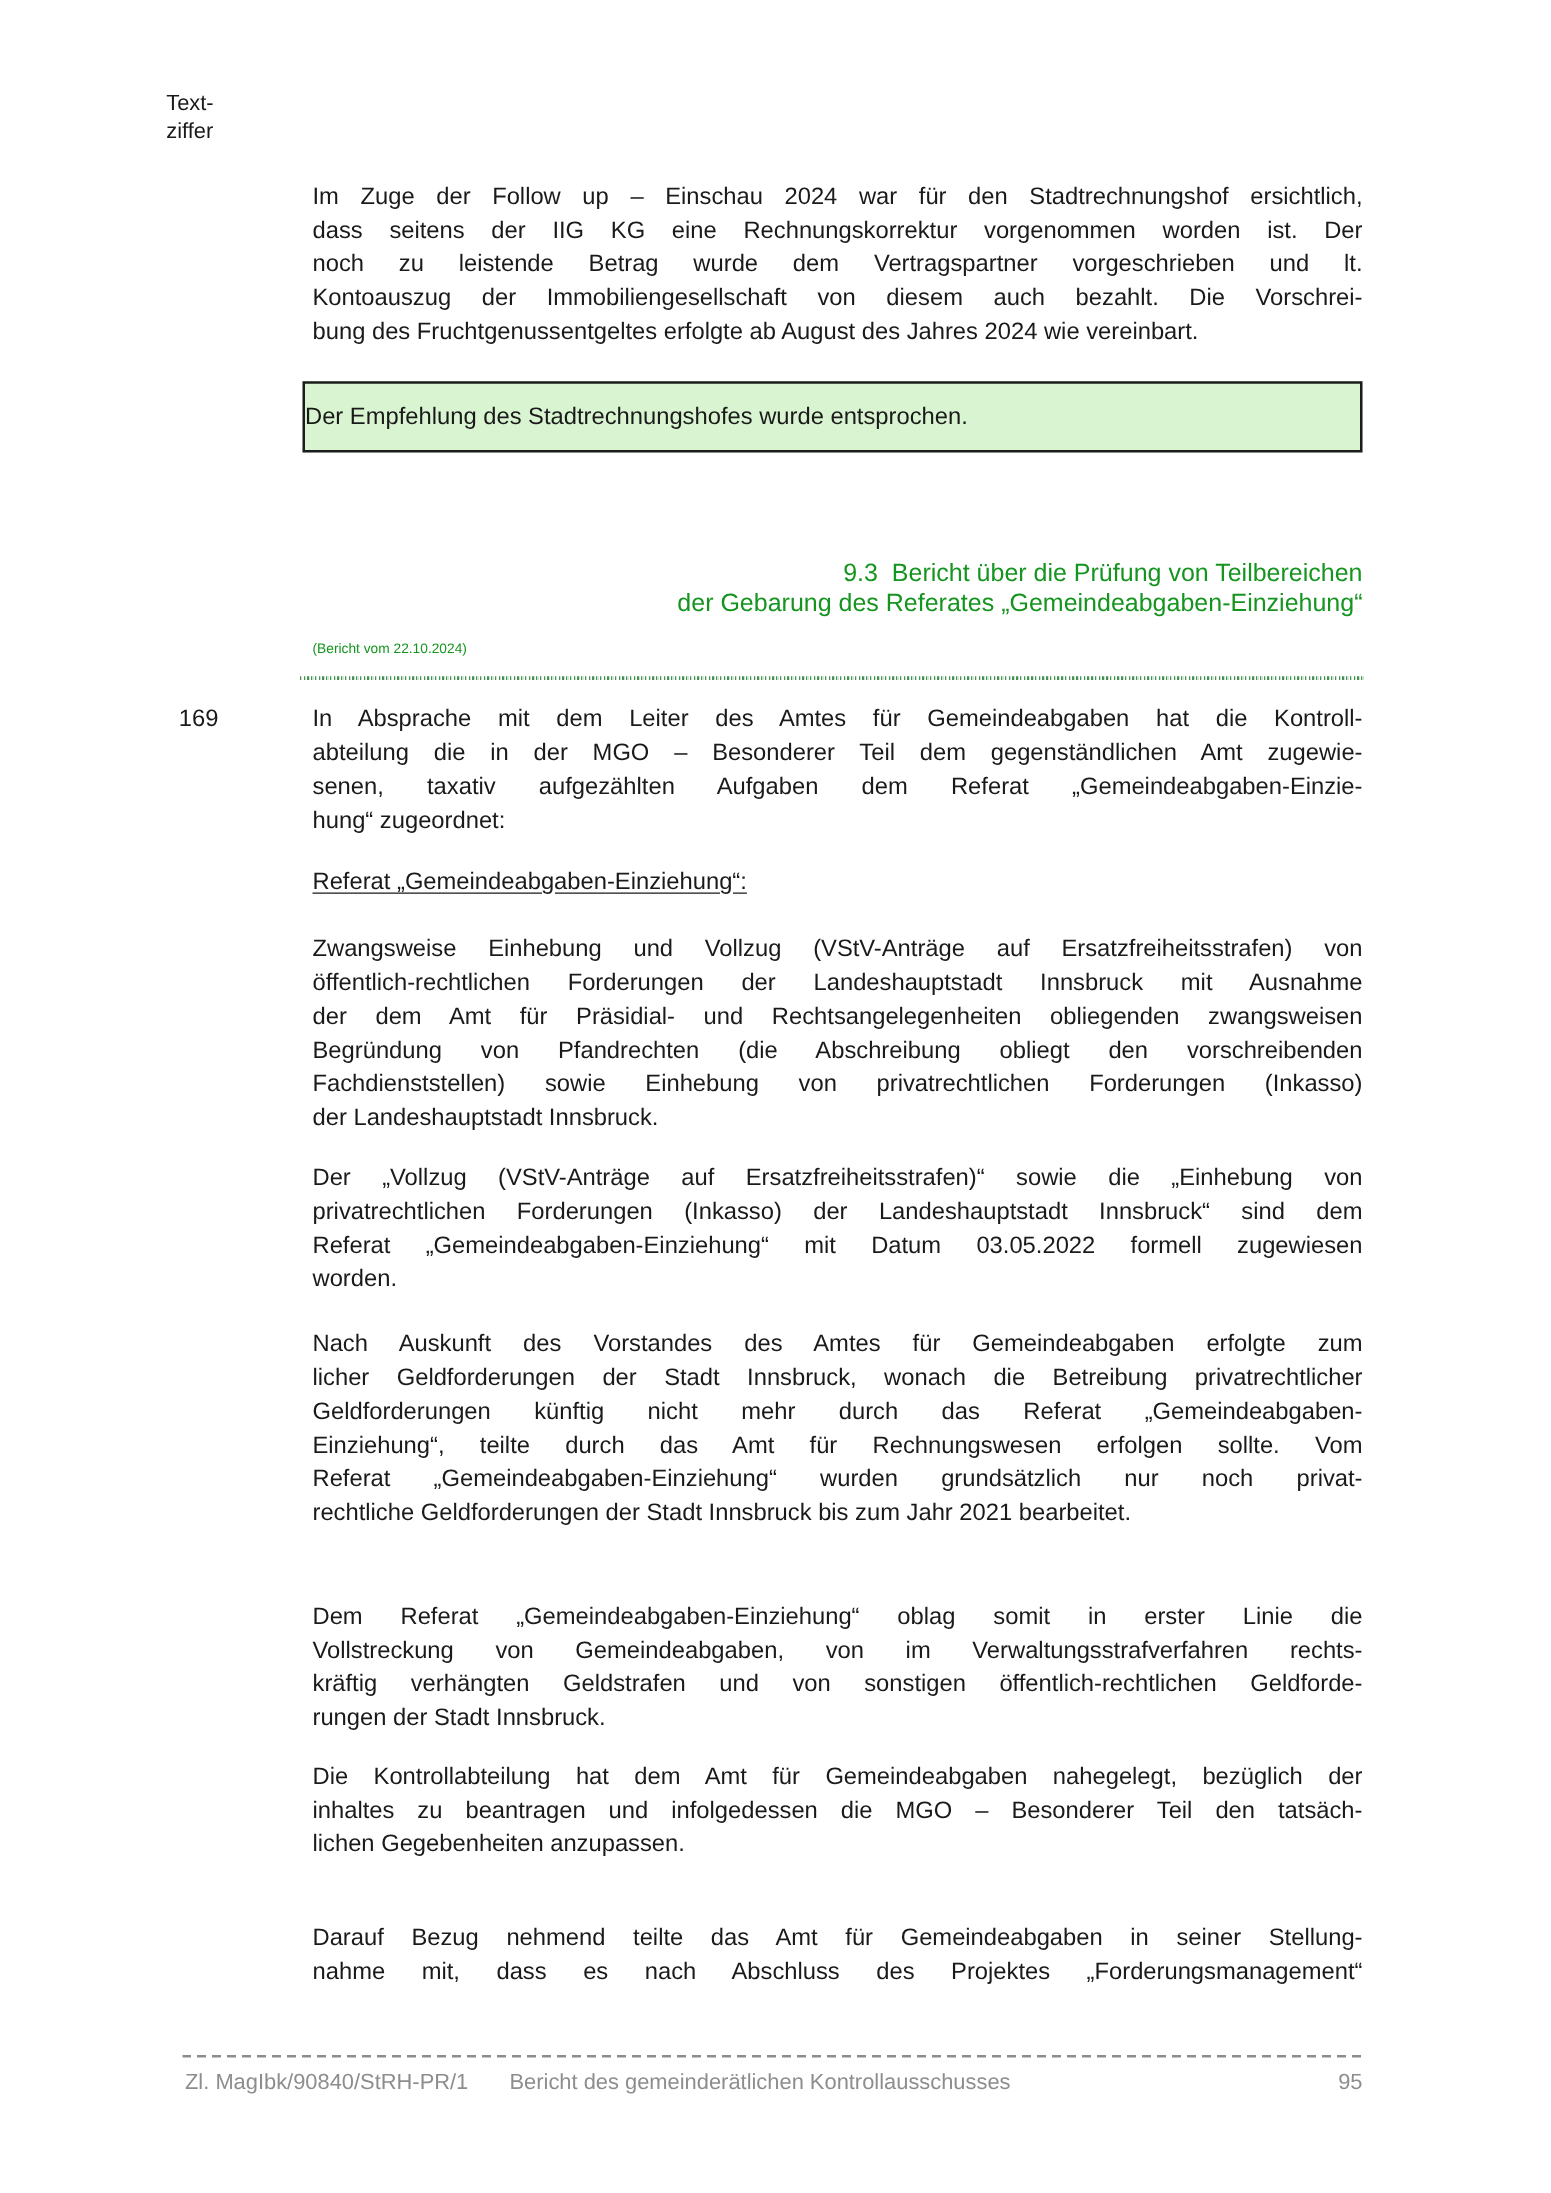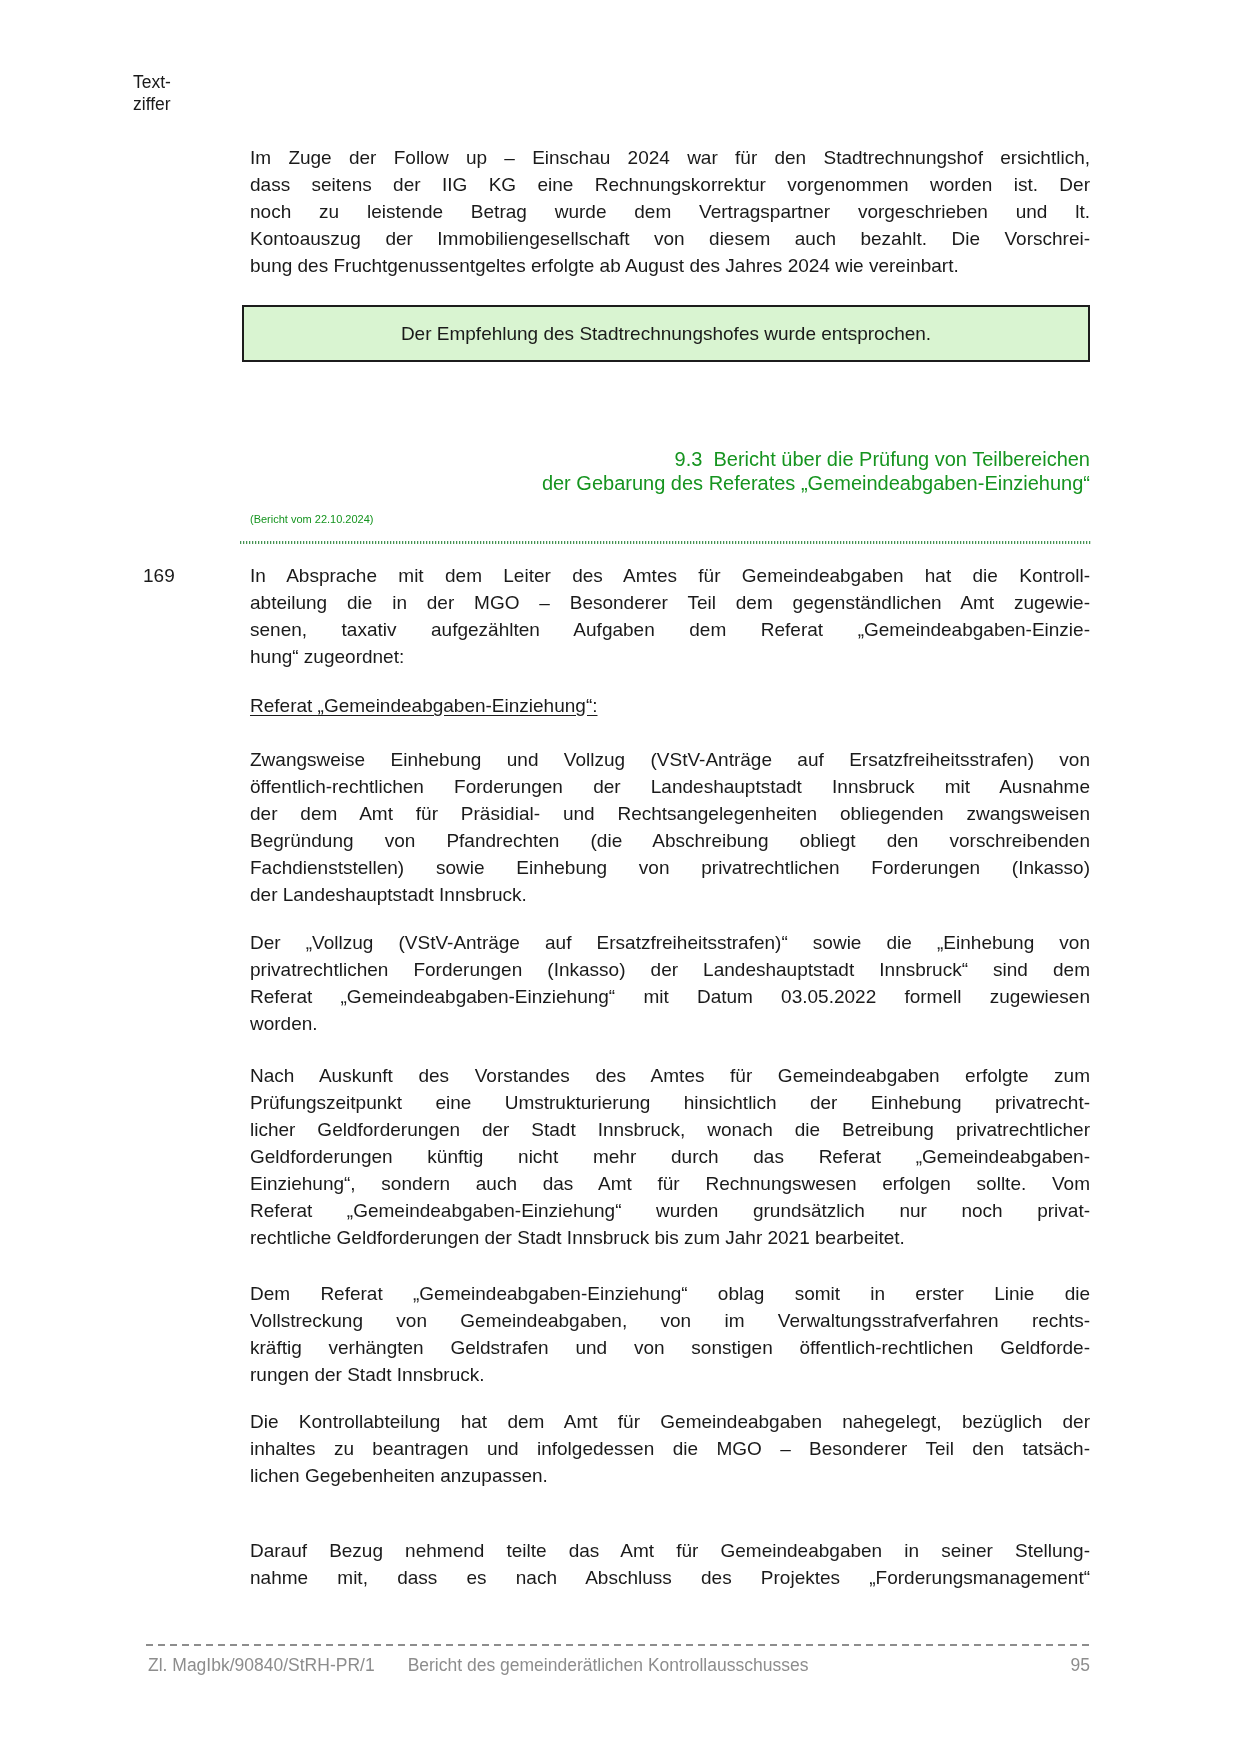--- a/index.html
+++ b/index.html
@@ -29,21 +29,21 @@
     position: absolute;
     left: 143px; top: 562px;
     font-size: 19px; line-height: 27px;
   }
   .rec-box {
     position: absolute;
     left: 242px; top: 305px; width: 848px; height: 57px;
     box-sizing: border-box;
     background: var(--box-bg, #d9f4d1);
     border: 2px solid var(--box-border, #1c1c1c);
-    display: flex; align-items: center; justify-content: center;
+    display: flex; align-items: center; justify-content: flex-start;
     font-size: 19px;
   }
   .section-heading {
     position: absolute;
     left: 250px; top: 447px; width: 840px;
     text-align: right;
     color: var(--accent-green, #15941f);
     font-size: 20px; line-height: 24px;
   }
   .heading-line { white-space: pre-wrap; }
@@ -136,24 +136,23 @@
 
   <div class="para" style="top:929px">
       <div class="jline stretch">Der „Vollzug (VStV-Anträge auf Ersatzfreiheitsstrafen)“ sowie die „Einhebung von</div>
       <div class="jline stretch">privatrechtlichen Forderungen (Inkasso) der Landeshauptstadt Innsbruck“ sind dem</div>
       <div class="jline stretch">Referat „Gemeindeabgaben-Einziehung“ mit Datum 03.05.2022 formell zugewiesen</div>
       <div class="jline">worden.</div>
     </div>
 
   <div class="para" style="top:1062px">
       <div class="jline stretch">Nach Auskunft des Vorstandes des Amtes für Gemeindeabgaben erfolgte zum</div>
-      <div class="jline stretch">Prüfungszeitpunkt eine Umstrukturierung hinsichtlich der Einhebung privatrecht-</div>
       <div class="jline stretch">licher Geldforderungen der Stadt Innsbruck, wonach die Betreibung privatrechtlicher</div>
       <div class="jline stretch">Geldforderungen künftig nicht mehr durch das Referat „Gemeindeabgaben-</div>
-      <div class="jline stretch">Einziehung“, sondern auch das Amt für Rechnungswesen erfolgen sollte. Vom</div>
+      <div class="jline stretch">Einziehung“, teilte durch das Amt für Rechnungswesen erfolgen sollte. Vom</div>
       <div class="jline stretch">Referat „Gemeindeabgaben-Einziehung“ wurden grundsätzlich nur noch privat-</div>
       <div class="jline">rechtliche Geldforderungen der Stadt Innsbruck bis zum Jahr 2021 bearbeitet.</div>
     </div>
 
   <div class="para" style="top:1280px">
       <div class="jline stretch">Dem Referat „Gemeindeabgaben-Einziehung“ oblag somit in erster Linie die</div>
       <div class="jline stretch">Vollstreckung von Gemeindeabgaben, von im Verwaltungsstrafverfahren rechts-</div>
       <div class="jline stretch">kräftig verhängten Geldstrafen und von sonstigen öffentlich-rechtlichen Geldforde-</div>
       <div class="jline">rungen der Stadt Innsbruck.</div>
     </div>

